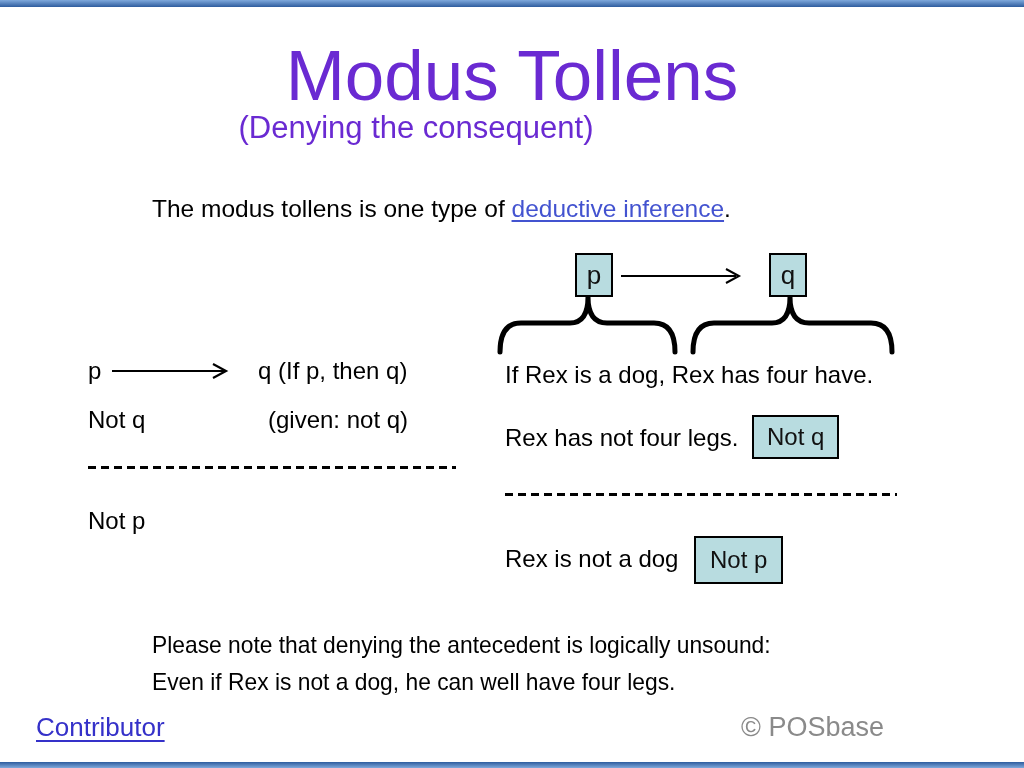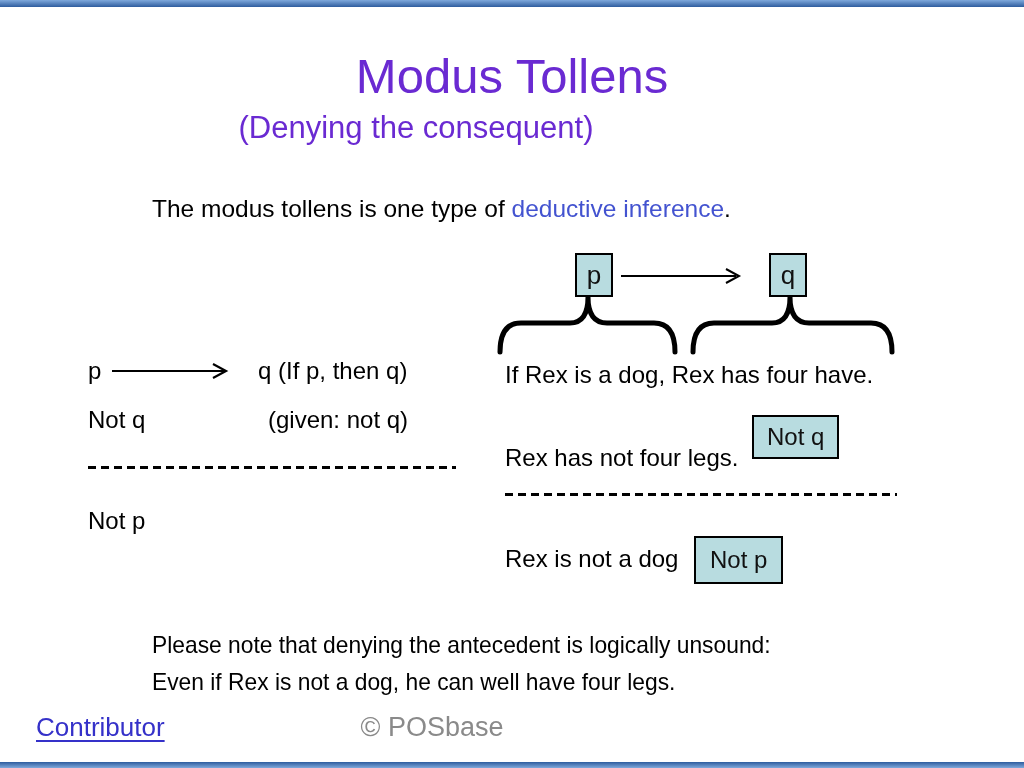--- a/index.html
+++ b/index.html
@@ -5,47 +5,47 @@
   html,body{margin:0;padding:0;background:#fff;}
   .slide{
     position:relative;width:1024px;height:768px;overflow:hidden;background:#ffffff;
     font-family:"Liberation Sans","DejaVu Sans",sans-serif;color:#000;
   }
   .edge-bar{position:absolute;left:0;width:1024px;background:linear-gradient(180deg,#7fa9dc 0%,#2e5c9e 100%);}
   .edge-bar.top{top:0;height:7px;}
   .edge-bar.bottom{bottom:0;height:6px;background:linear-gradient(0deg,#7fa9dc 0%,#2e5c9e 100%);}
   .title{
     position:absolute;top:48px;left:0;width:1024px;text-align:center;
-    font-size:49px;line-height:56px;color:#6a2ad2;letter-spacing:0;
+    font-size:71px;line-height:56px;color:#6a2ad2;letter-spacing:0;
   }
   .subtitle{
     position:absolute;top:110px;left:0;width:832px;text-align:center;
     font-size:31px;line-height:36px;color:#6a2ad2;
   }
   .intro{position:absolute;left:152px;top:194px;font-size:24.5px;line-height:30px;white-space:nowrap;}
-  .hyperlink{color:#4353d0;text-decoration-thickness:2px;text-underline-offset:3px;cursor:pointer;}
+  .hyperlink{color:#4353d0;text-decoration:underline;text-decoration-thickness:2px;text-underline-offset:3px;cursor:pointer;}
   .txt{position:absolute;font-size:24px;line-height:28px;white-space:nowrap;}
   .concept-box{
     position:absolute;box-sizing:border-box;background:#b8dce0;border:2px solid #000;
     display:flex;align-items:center;justify-content:center;font-size:26px;color:#111;
   }
   .tag-box{
     position:absolute;box-sizing:border-box;background:#b8dce0;border:2px solid #000;
     padding:6px 13px;font-size:24px;line-height:28px;color:#111;white-space:nowrap;
   }
   .dashed-divider{
     position:absolute;height:3px;
     background:repeating-linear-gradient(90deg,#000 0 8px,transparent 8px 13px);
   }
   .note{position:absolute;left:152px;top:626px;font-size:24px;line-height:37px;transform:scaleX(0.95);transform-origin:left top;white-space:nowrap;}
   .footer-contributor{
     position:absolute;left:36px;top:712px;font-size:26px;color:#3531c9;
     text-decoration:underline;text-decoration-thickness:2px;text-underline-offset:4px;cursor:pointer;white-space:nowrap;
   }
-  .footer-copyright{position:absolute;left:0;top:712px;width:864px;text-align:center;font-size:27px;color:#8a8a8a;}
+  .footer-copyright{position:absolute;left:0;top:712px;width:864px;text-align:right;font-size:27px;color:#8a8a8a;padding-left:20px;}
   svg.overlay{position:absolute;left:0;top:0;width:1024px;height:768px;pointer-events:none;}
 </style>
 </head>
 <body>
 
 <div class="slide">
 
   <div class="edge-bar top"></div>
   <div class="edge-bar bottom"></div>
 
@@ -71,21 +71,21 @@
   <div class="concept-box" style="left:769px;top:253px;width:38px;height:44px;">q</div>
 
   <span class="txt" style="left:88px;top:357px;">p</span>
   <span class="txt" style="left:258px;top:357px;">q (If p, then q)</span>
   <span class="txt" style="left:88px;top:406px;">Not q</span>
   <span class="txt" style="left:268px;top:406px;">(given: not q)</span>
   <div class="dashed-divider" style="left:88px;top:466px;width:368px;"></div>
   <span class="txt" style="left:88px;top:507px;">Not p</span>
 
   <span class="txt" style="left:505px;top:361px;">If Rex is a dog, Rex has four have.</span>
-  <span class="txt" style="left:505px;top:424px;margin-top:20px;">Rex has not four legs.</span>
+  <span class="txt" style="left:505px;top:424px;">Rex has not four legs.</span>
   <div class="tag-box" style="left:752px;top:415px;">Not q</div>
   <div class="dashed-divider" style="left:505px;top:493px;width:392px;"></div>
   <span class="txt" style="left:505px;top:545px;">Rex is not a dog</span>
   <div class="tag-box" style="left:694px;top:536px;padding:8px 14px;">Not p</div>
 
   <div class="note">
     <div>Please note that denying the antecedent is logically unsound:</div>
     <div>Even if Rex is not a dog, he can well have four legs.</div>
   </div>
 

